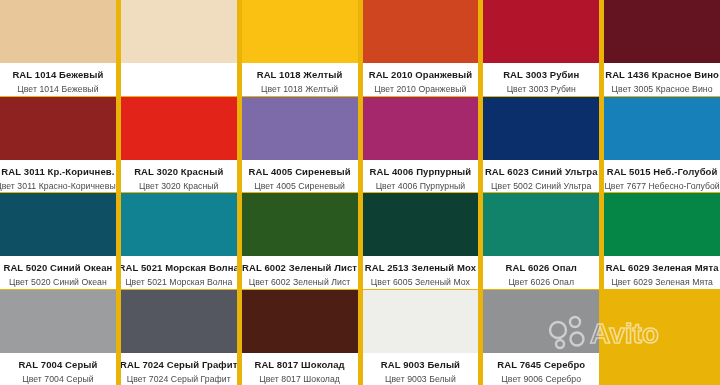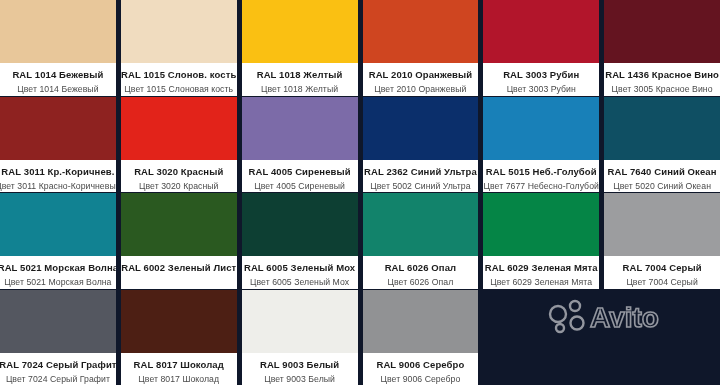--- a/index.html
+++ b/index.html
@@ -15,21 +15,21 @@
   }
   #palette-grid {
     position: relative;
     width: 720px;
     height: 385px;
     display: grid;
     grid-template-columns: repeat(6, 1fr);
     grid-template-rows: repeat(4, 1fr);
     column-gap: 5px;
     row-gap: 1px;
-    background: #0f172a;
+    background: #eab308;
     box-sizing: border-box;
   }
   .swatch-cell {
     position: relative;
     display: flex;
     flex-direction: column;
     overflow: hidden;
     background: #ffffff;
   }
   .swatch-color {
@@ -61,21 +61,21 @@
     color: #4a4a4a;
     letter-spacing: 0.05px;
     white-space: nowrap;
     line-height: 12px;
     margin-top: 2px;
   }
   
   #watermark {
     position: absolute;
     right: 4px;
-    bottom: 40px;
+    bottom: 24px;
     width: 172px;
     height: 48px;
     pointer-events: none;
     opacity: 0.55;
   }
   #watermark svg {
     display: block;
     width: 100%;
     height: 100%;
   }
@@ -86,24 +86,20 @@
 <div id="palette-grid">
     <div class="swatch-cell">
       <div class="swatch-color" style="background: rgb(232, 199, 154);"></div>
       <div class="swatch-labels">
         <div class="swatch-title">RAL 1014 Бежевый</div>
         <div class="swatch-subtitle">Цвет 1014 Бежевый</div>
       </div>
     </div>
     <div class="swatch-cell">
       <div class="swatch-color" style="background: rgb(240, 220, 191);"></div>
-      <div class="swatch-labels">
-        <div class="swatch-title">RAL 1015 Слонов. кость</div>
-        <div class="swatch-subtitle">Цвет 1015 Слоновая кость</div>
-      </div>
     </div>
     <div class="swatch-cell">
       <div class="swatch-color" style="background: rgb(250, 192, 18);"></div>
       <div class="swatch-labels">
         <div class="swatch-title">RAL 1018 Желтый</div>
         <div class="swatch-subtitle">Цвет 1018 Желтый</div>
       </div>
     </div>
     <div class="swatch-cell">
       <div class="swatch-color" style="background: rgb(207, 69, 32);"></div>
@@ -141,57 +137,65 @@
       </div>
     </div>
     <div class="swatch-cell">
       <div class="swatch-color" style="background: rgb(124, 107, 168);"></div>
       <div class="swatch-labels">
         <div class="swatch-title">RAL 4005 Сиреневый</div>
         <div class="swatch-subtitle">Цвет 4005 Сиреневый</div>
       </div>
     </div>
     <div class="swatch-cell">
+      <div class="swatch-color" style="background: rgb(165, 39, 108);"></div>
+      <div class="swatch-labels">
+        <div class="swatch-title">RAL 4006 Пурпурный</div>
+        <div class="swatch-subtitle">Цвет 4006 Пурпурный</div>
+      </div>
+    </div>
+    <div class="swatch-cell">
       <div class="swatch-color" style="background: rgb(11, 47, 107);"></div>
       <div class="swatch-labels">
-        <div class="swatch-title">RAL 2362 Синий Ультра</div>
+        <div class="swatch-title">RAL 6023 Синий Ультра</div>
         <div class="swatch-subtitle">Цвет 5002 Синий Ультра</div>
       </div>
     </div>
     <div class="swatch-cell">
       <div class="swatch-color" style="background: rgb(24, 128, 184);"></div>
       <div class="swatch-labels">
         <div class="swatch-title">RAL 5015 Неб.-Голубой</div>
         <div class="swatch-subtitle">Цвет 7677 Небесно-Голубой</div>
       </div>
     </div>
     <div class="swatch-cell">
       <div class="swatch-color" style="background: rgb(15, 79, 99);"></div>
       <div class="swatch-labels">
-        <div class="swatch-title">RAL 7640 Синий Океан</div>
+        <div class="swatch-title">RAL 5020 Синий Океан</div>
         <div class="swatch-subtitle">Цвет 5020 Синий Океан</div>
       </div>
     </div>
     <div class="swatch-cell">
       <div class="swatch-color" style="background: rgb(17, 130, 146);"></div>
       <div class="swatch-labels">
         <div class="swatch-title">RAL 5021 Морская Волна</div>
         <div class="swatch-subtitle">Цвет 5021 Морская Волна</div>
       </div>
     </div>
     <div class="swatch-cell">
       <div class="swatch-color" style="background: rgb(42, 89, 32);"></div>
       <div class="swatch-labels">
         <div class="swatch-title">RAL 6002 Зеленый Лист</div>
+        <div class="swatch-subtitle">Цвет 6002 Зеленый Лист</div>
       </div>
     </div>
     <div class="swatch-cell">
       <div class="swatch-color" style="background: rgb(13, 63, 51);"></div>
       <div class="swatch-labels">
-        <div class="swatch-title">RAL 6005 Зеленый Мох</div>
+        <div class="swatch-title">RAL 2513 Зеленый Мох</div>
         <div class="swatch-subtitle">Цвет 6005 Зеленый Мох</div>
       </div>
     </div>
     <div class="swatch-cell">
       <div class="swatch-color" style="background: rgb(18, 131, 107);"></div>
       <div class="swatch-labels">
         <div class="swatch-title">RAL 6026 Опал</div>
         <div class="swatch-subtitle">Цвет 6026 Опал</div>
       </div>
     </div>
@@ -226,21 +230,21 @@
     <div class="swatch-cell">
       <div class="swatch-color" style="background: rgb(238, 238, 234);"></div>
       <div class="swatch-labels">
         <div class="swatch-title">RAL 9003 Белый</div>
         <div class="swatch-subtitle">Цвет 9003 Белый</div>
       </div>
     </div>
     <div class="swatch-cell">
       <div class="swatch-color" style="background: rgb(145, 146, 148);"></div>
       <div class="swatch-labels">
-        <div class="swatch-title">RAL 9006 Серебро</div>
+        <div class="swatch-title">RAL 7645 Серебро</div>
         <div class="swatch-subtitle">Цвет 9006 Серебро</div>
       </div>
     </div>
   </div>
 
 <div id="watermark">
   <svg viewBox="0 0 172 48" xmlns="http://www.w3.org/2000/svg">
     <g fill="none" stroke="#ffffff" stroke-width="2.4">
       <circle cx="14" cy="17" r="8"></circle>
       <circle cx="31" cy="9" r="5"></circle>

